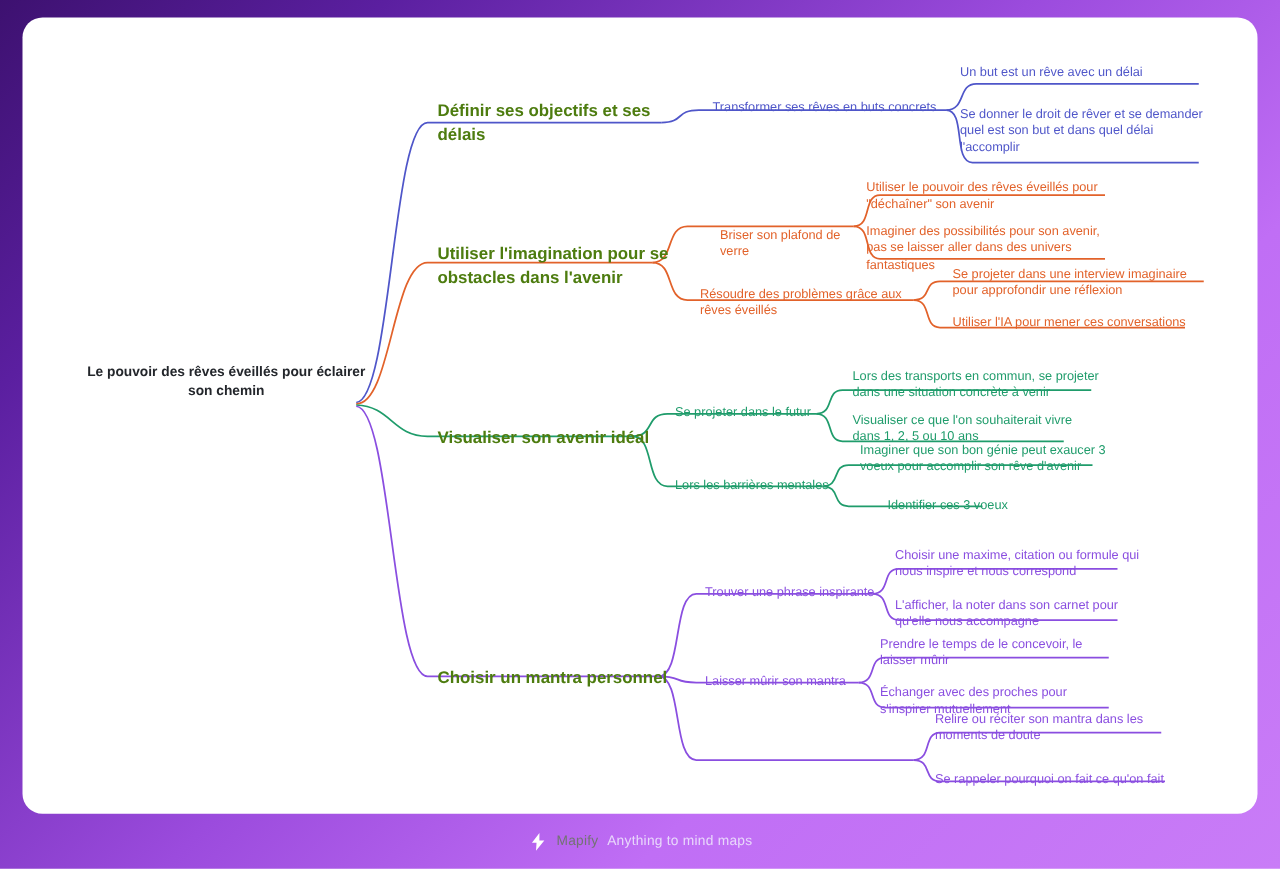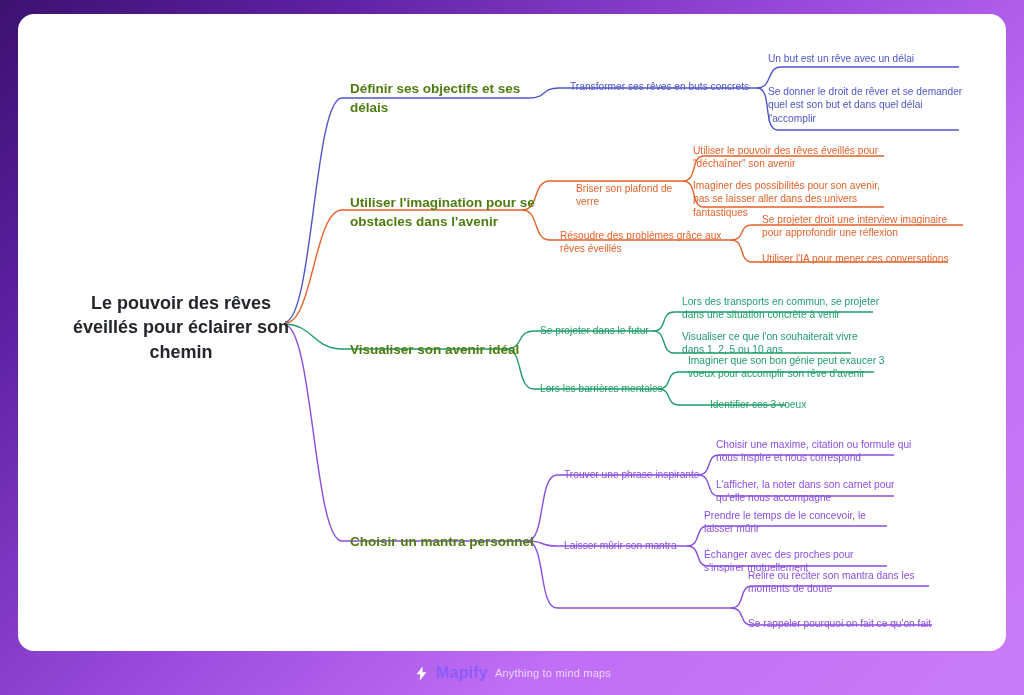--- a/index.html
+++ b/index.html
@@ -23,21 +23,21 @@
   #map-svg { position: absolute; left: 0; top: 0; width: 988px; height: 637px; }
 
   .node-text {
     position: absolute;
     color: #2b2b2b;
     line-height: 1.32;
   }
   .root-node {
     width: 230px;
     text-align: center;
-    font-size: 18px;
+    font-size: 11px;
     font-weight: bold;
     color: #23262b;
     line-height: 1.35;
   }
   .lvl1 {
     font-size: 13.5px;
     font-weight: bold;
     color: #4d7c0f;
     line-height: 1.4;
   }
@@ -51,21 +51,21 @@
 
   #footer {
     position: absolute;
     left: 0; bottom: 0;
     width: 1024px; height: 44px;
     display: flex; align-items: center; justify-content: center;
     gap: 7px;
   }
   #brand-logo { display: flex; align-items: center; gap: 6px; }
   .brand-name {
-    color: #8b5cf6; font-size: 16px; font-weight: bold; letter-spacing: .2px;
+    color: #737373; font-size: 11px; font-weight: normal; letter-spacing: .2px;
   }
   .brand-tag {
     color: #e8d7fb; font-size: 11px; letter-spacing: .2px;
   }
 </style>
 </head>
 <body>
 
 <div id="canvas">
 
@@ -117,21 +117,21 @@
   <div class="node-text lvl1" style="left:332px; top:66px; width:200px;">Définir ses objectifs et ses délais</div>
   <div class="node-text lvl2 c-blue" style="left:552px; top:66px; width:186px;">Transformer ses rêves en buts concrets</div>
   <div class="node-text lvl3 c-blue" style="left:750px; top:38px; width:192px;">Un but est un rêve avec un délai</div>
   <div class="node-text lvl3 c-blue" style="left:750px; top:71px; width:196px;">Se donner le droit de rêver et se demander quel est son but et dans quel délai l'accomplir</div>
 
   <div class="node-text lvl1" style="left:332px; top:180px; width:186px;">Utiliser l'imagination pour se obstacles dans l'avenir</div>
   <div class="node-text lvl2 c-orange" style="left:542px; top:168px; width:130px;padding-left:16px;">Briser son plafond de verre</div>
   <div class="node-text lvl3 c-orange" style="left:675px; top:130px; width:196px;">Utiliser le pouvoir des rêves éveillés pour "déchaîner" son avenir</div>
   <div class="node-text lvl3 c-orange" style="left:675px; top:165px; width:196px;">Imaginer des possibilités pour son avenir, pas se laisser aller dans des univers fantastiques</div>
   <div class="node-text lvl2 c-orange" style="left:542px; top:215px; width:180px;">Résoudre des problèmes grâce aux rêves éveillés</div>
-  <div class="node-text lvl3 c-orange" style="left:744px; top:199px; width:200px;">Se projeter droit une interview imaginaire pour approfondir une réflexion</div>
+  <div class="node-text lvl3 c-orange" style="left:744px; top:199px; width:200px;">Se projeter dans une interview imaginaire pour approfondir une réflexion</div>
   <div class="node-text lvl3 c-orange" style="left:744px; top:238px; width:200px;">Utiliser l'IA pour mener ces conversations</div>
 
   <div class="node-text lvl1" style="left:332px; top:327px; width:190px;">Visualiser son avenir idéal</div>
   <div class="node-text lvl2 c-green" style="left:522px; top:310px; width:120px;">Se projeter dans le futur</div>
   <div class="node-text lvl3 c-green" style="left:664px; top:281px; width:198px;">Lors des transports en commun, se projeter dans une situation concrète à venir</div>
   <div class="node-text lvl3 c-green" style="left:664px; top:316px; width:190px;">Visualiser ce que l'on souhaiterait vivre dans 1, 2, 5 ou 10 ans</div>
   <div class="node-text lvl2 c-green" style="left:522px; top:368px; width:130px;">Lors les barrières mentales</div>
   <div class="node-text lvl3 c-green" style="left:670px; top:340px; width:198px;">Imaginer que son bon génie peut exaucer 3 voeux pour accomplir son rêve d'avenir</div>
   <div class="node-text lvl3 c-green" style="left:692px; top:384px; width:140px;">Identifier ces 3 voeux</div>
 

